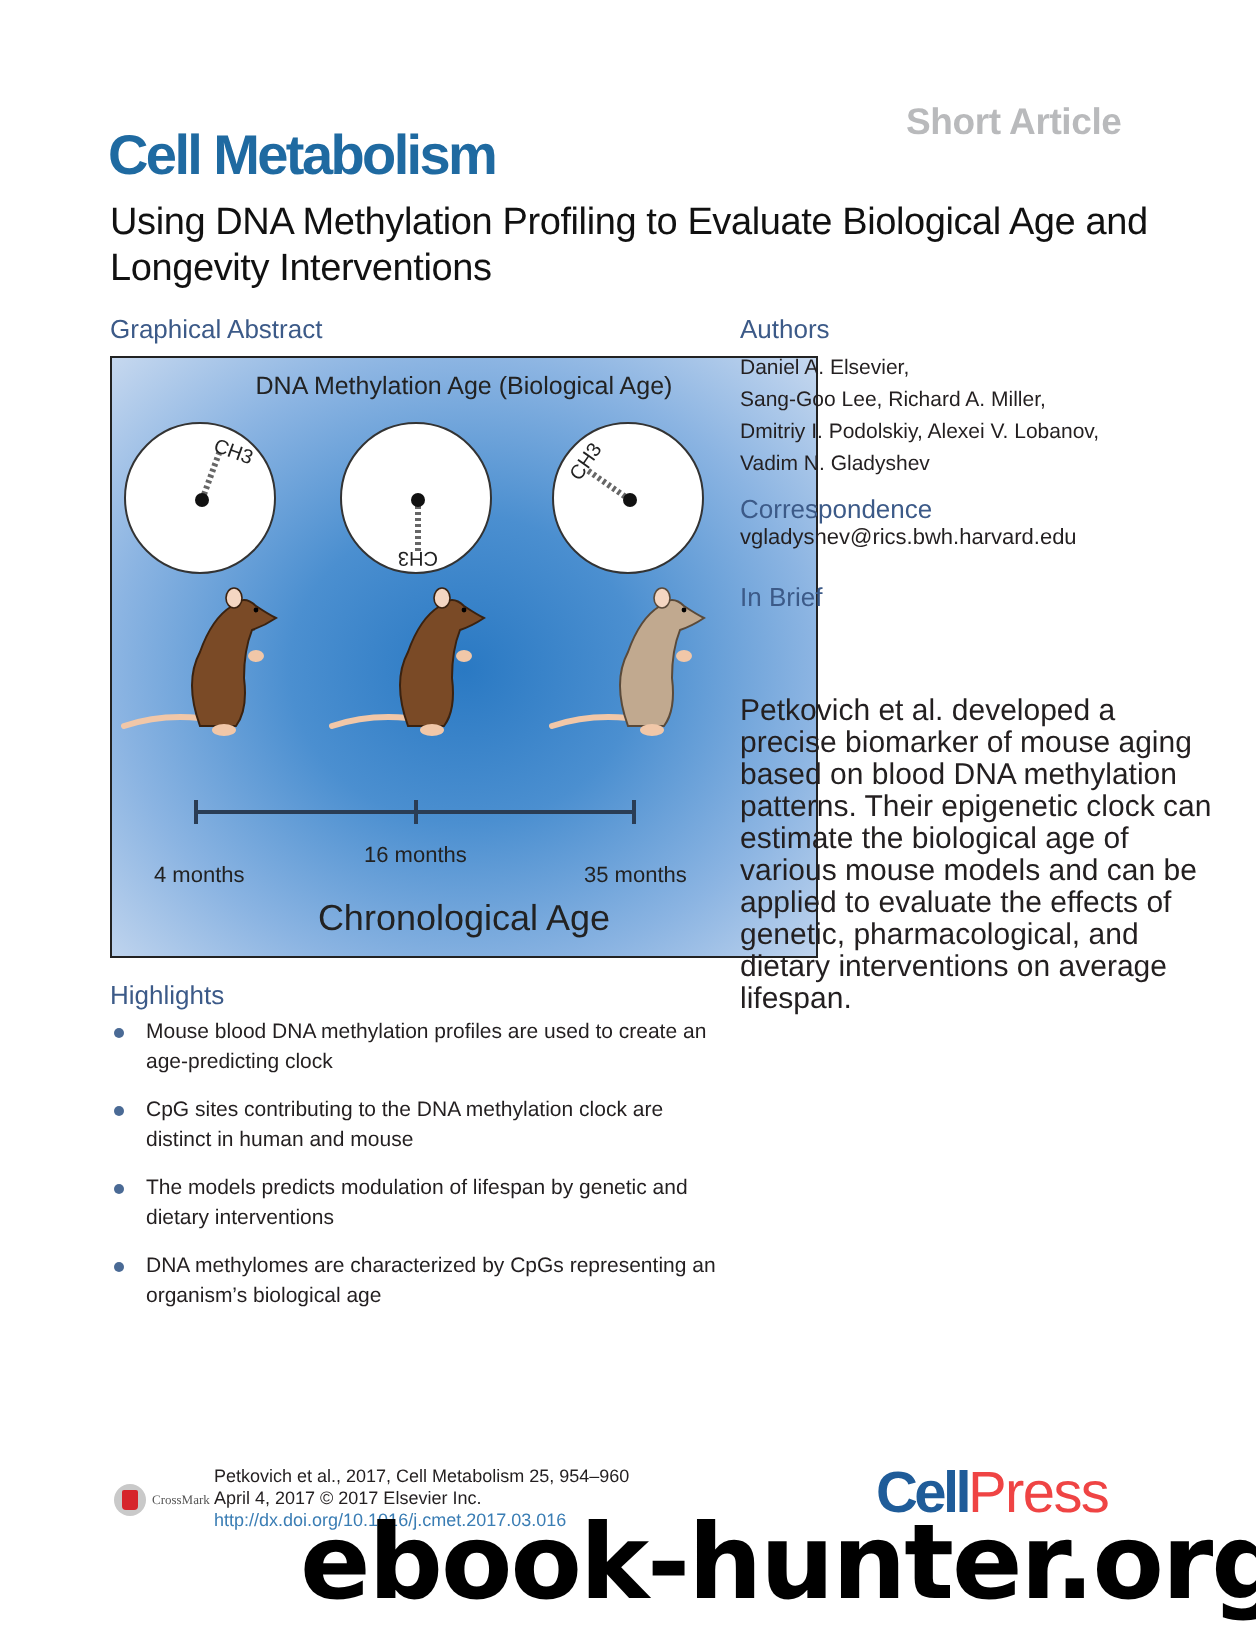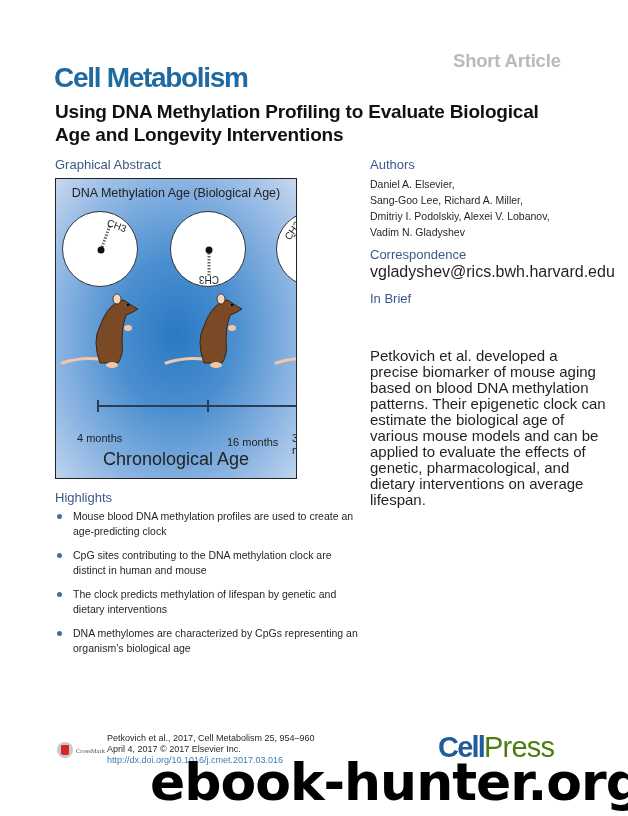--- a/index.html
+++ b/index.html
@@ -1,55 +1,55 @@
 <!DOCTYPE html>
 <html><head>
 <meta charset="utf-8">
 <style>
   * { box-sizing: border-box; margin: 0; padding: 0; }
   html, body { width: 628px; height: 816px; background: #ffffff; overflow: hidden; }
   body { position: relative; font-family: "Liberation Sans", sans-serif; color: #231f20; }
 
   .short-article { position: absolute; left: 453px; top: 50px; font-size: 18.5px; font-weight: bold; color: #b9babc; letter-spacing: -0.2px; }
   .journal { position: absolute; left: 54px; top: 62px; font-size: 28px; font-weight: bold; color: #1f6aa1; letter-spacing: -1.3px; }
-  .title { position: absolute; left: 55px; top: 101px; width: 520px; font-size: 19px; font-weight: bold; line-height: 22.5px; color: #111; letter-spacing: -0.2px; }
+  .title { position: absolute; left: 55px; top: 101px; width: 520px; font-size: 19px; font-weight: normal; line-height: 22.5px; color: #111; letter-spacing: -0.2px; }
 
   .section-head { position: absolute; font-size: 13px; color: #3c5a88; }
 
   
-  .ga { position: absolute; left: 55px; top: 178px; width: 242px; height: 301px; border: 1.5px solid #222;
+  .ga { position: absolute; left: 55px; top: 178px; width: 354px; height: 301px; border: 1.5px solid #222;
         background: radial-gradient(ellipse at 50% 52%, #2a79c3 0%, #4b8fd0 35%, #8bb4e2 70%, #c6d8ef 100%); overflow: hidden; }
   .ga-top { position: absolute; left: 0; width: 100%; top: 7px; text-align: center; font-size: 12.5px; color: #222; }
   .clock { position: absolute; width: 76px; height: 76px; border-radius: 50%; background: #fff; border: 1px solid #333; }
   .clock svg { position: absolute; left: 0; top: 0; }
   .mouse { position: absolute; }
   .axis { position: absolute; left: 0; top: 0; }
   .tick-label { position: absolute; font-size: 11px; color: #222; }
   .ga-bottom { position: absolute; left: 0; width: 100%; top: 270px; text-align: center; font-size: 18px; color: #222; }
 
   
   .authors { position: absolute; left: 370px; top: 176px; font-size: 10.5px; line-height: 16px; color: #231f20; }
-  .corr { position: absolute; left: 370px; top: 263px; font-size: 16px; color: #231f20; }
+  .corr { position: absolute; left: 370px; top: 263px; font-size: 11px; color: #231f20; }
   .brief { position: absolute; left: 370px; top: 308px; width: 240px; font-size: 15px; line-height: 16px; color: #231f20; margin-top: 40px; }
 
   
   .hl-list { position: absolute; left: 55px; top: 509px; width: 310px; list-style: none; }
   .hl-item { position: relative; padding-left: 18px; font-size: 10.5px; line-height: 15px; margin-bottom: 9px; min-height: 30px; }
   .hl-bullet { position: absolute; left: 2px; top: 5px; width: 5px; height: 5px; border-radius: 50%; background: #4a6a95; }
 
   
   .crossmark { position: absolute; left: 57px; top: 742px; display: flex; align-items: center; gap: 3px; }
   .cm-circle { width: 16px; height: 16px; border-radius: 50%; background: #c9c9c9; position: relative; }
   .cm-circle::after { content: ""; position: absolute; left: 4px; top: 3px; width: 8px; height: 10px; background: #d6242b; border-radius: 1px 1px 2px 2px; }
   .cm-text { font-family: "Liberation Serif", serif; font-size: 6.5px; color: #555; }
   .cite { position: absolute; left: 107px; top: 733px; font-size: 9px; line-height: 11px; color: #231f20; }
   .cite a { color: #3a7db4; text-decoration: none; }
   .cellpress { position: absolute; left: 438px; top: 732px; font-size: 29px; font-weight: bold; letter-spacing: -1.8px; line-height: 30px; }
   .cp-cell { color: #1f5c99; }
-  .cp-press { color: #4d7c0f; font-weight: normal; letter-spacing: -0.8px; }
+  .cp-press { color: #ef4444; font-weight: normal; letter-spacing: -0.8px; }
   .watermark { position: absolute; left: 150px; top: 752px; font-family: "DejaVu Sans", sans-serif; font-size: 52px; font-weight: bold; color: #000; letter-spacing: -1px; line-height: 60px; white-space: nowrap; }
 </style>
 </head>
 <body>
 
 <div class="short-article">Short Article</div>
 <div class="journal">Cell Metabolism</div>
 <h1 class="title">Using DNA Methylation Profiling to Evaluate Biological Age and Longevity Interventions</h1>
 
 <div class="section-head" style="left:55px;top:157px;">Graphical Abstract</div>
@@ -110,21 +110,21 @@
     <ellipse cx="52" cy="74" rx="6" ry="3" fill="#f1c7a8"></ellipse>
   </svg>
 
   <svg class="axis" width="303" height="301">
     <line x1="42" y1="227" x2="261" y2="227" stroke="#2a3d55" stroke-width="2"></line>
     <line x1="42" y1="221" x2="42" y2="233" stroke="#2a3d55" stroke-width="2"></line>
     <line x1="152" y1="221" x2="152" y2="233" stroke="#2a3d55" stroke-width="2"></line>
     <line x1="261" y1="221" x2="261" y2="233" stroke="#2a3d55" stroke-width="2"></line>
   </svg>
   <div class="tick-label" style="left:21px;top:253px;">4 months</div>
-  <div class="tick-label" style="left:126px;top:257px;margin-left:45px;">16 months</div>
+  <div class="tick-label" style="left:126px;top:243px;">16 months</div>
   <div class="tick-label" style="left:236px;top:253px;">35 months</div>
   <div class="ga-bottom">Chronological Age</div>
 </div>
 
 <div class="section-head" style="left:370px;top:157px;">Authors</div>
 <div class="authors">
   <div>Daniel A. Elsevier,</div>
   <div>Sang-Goo Lee, Richard A. Miller,</div>
   <div>Dmitriy I. Podolskiy, Alexei V. Lobanov,</div>
   <div>Vadim N. Gladyshev</div>
@@ -141,21 +141,21 @@
   <li class="hl-item">
     <span class="hl-bullet"></span>
     <span>Mouse blood DNA methylation profiles are used to create an age-predicting clock</span>
   </li>
   <li class="hl-item">
     <span class="hl-bullet"></span>
     <span>CpG sites contributing to the DNA methylation clock are distinct in human and mouse</span>
   </li>
   <li class="hl-item">
     <span class="hl-bullet"></span>
-    <span>The clock predicts methylation of lifespan by genetic and dietary interventions</span>
+    <span>The models predicts modulation of lifespan by genetic and dietary interventions</span>
   </li>
   <li class="hl-item">
     <span class="hl-bullet"></span>
     <span>DNA methylomes are characterized by CpGs representing an organism’s biological age</span>
   </li>
 </ul>
 
 <div class="crossmark">
   <span class="cm-circle"></span>
   <span class="cm-text">CrossMark</span>

